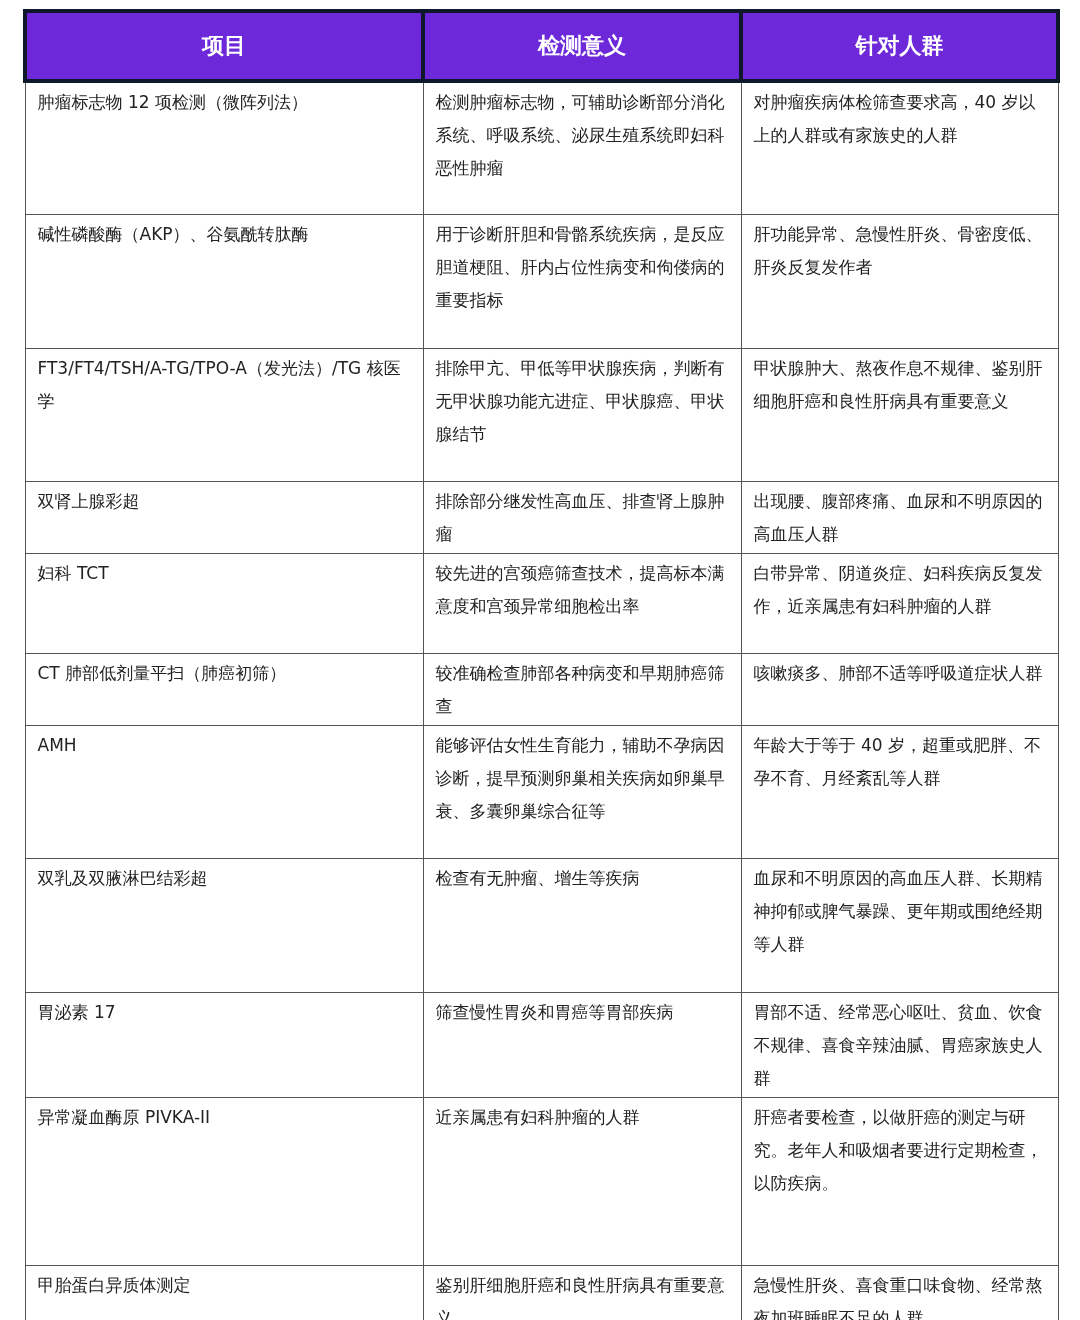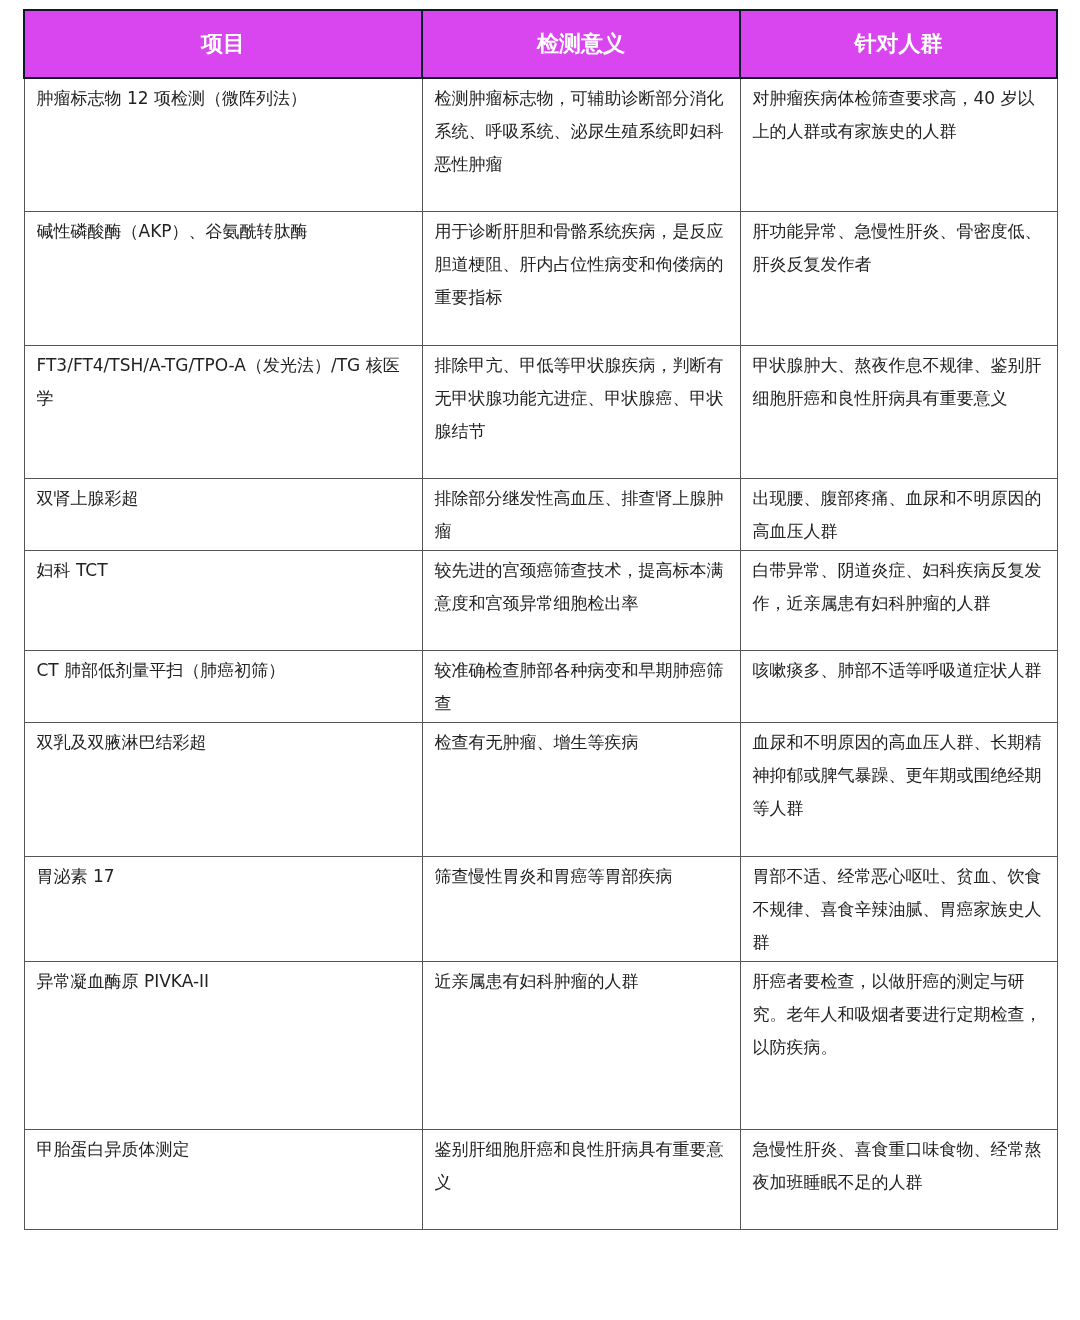--- a/index.html
+++ b/index.html
@@ -6,23 +6,23 @@
   body { width: 1080px; height: 1320px; position: relative; overflow: hidden;
          font-family: "DejaVu Sans", "Liberation Sans", sans-serif; }
   table.main {
     position: absolute; left: 23px; top: 9px; width: 1033px;
     border-collapse: collapse; table-layout: fixed;
   }
   table.main col.c1 { width: 398px; }
   table.main col.c2 { width: 318px; }
   table.main col.c3 { width: 317px; }
   th {
-    background: #d946ef; color: #ffffff; font-weight: bold; font-size: 22px;
+    background: #6d28d9; color: #ffffff; font-weight: bold; font-size: 22px;
     height: 66px; text-align: center; vertical-align: middle;
-    border: 2px solid #0f172a; padding: 0; margin-top: 24px;
+    border: 4px solid #0f172a; padding: 0; margin-top: 24px;
   }
   td {
     border: 1.5px solid #555555; vertical-align: top; color: #222222;
     font-size: 17px; line-height: 33px; padding: 3px 10px 2px 12px;
     word-break: break-all;
   }
   td.c1 { padding-left: 12px; }
   td.c2, td.c3 { padding-left: 12px; padding-right: 12px; }
 </style>
 </head>
@@ -65,20 +65,25 @@
     <tr style="height:100px">
       <td class="c1">妇科 TCT</td>
       <td class="c2">较先进的宫颈癌筛查技术，提高标本满意度和宫颈异常细胞检出率</td>
       <td class="c3">白带异常、阴道炎症、妇科疾病反复发作，近亲属患有妇科肿瘤的人群</td>
     </tr>
     <tr style="height:67px">
       <td class="c1">CT 肺部低剂量平扫（肺癌初筛）</td>
       <td class="c2">较准确检查肺部各种病变和早期肺癌筛查</td>
       <td class="c3">咳嗽痰多、肺部不适等呼吸道症状人群</td>
     </tr>
+    <tr style="height:133px">
+      <td class="c1">AMH</td>
+      <td class="c2">能够评估女性生育能力，辅助不孕病因诊断，提早预测卵巢相关疾病如卵巢早衰、多囊卵巢综合征等</td>
+      <td class="c3">年龄大于等于 40 岁，超重或肥胖、不孕不育、月经紊乱等人群</td>
+    </tr>
     <tr style="height:134px">
       <td class="c1">双乳及双腋淋巴结彩超</td>
       <td class="c2">检查有无肿瘤、增生等疾病</td>
       <td class="c3">血尿和不明原因的高血压人群、长期精神抑郁或脾气暴躁、更年期或围绝经期等人群</td>
     </tr>
     <tr style="height:99px">
       <td class="c1">胃泌素 17</td>
       <td class="c2">筛查慢性胃炎和胃癌等胃部疾病</td>
       <td class="c3">胃部不适、经常恶心呕吐、贫血、饮食不规律、喜食辛辣油腻、胃癌家族史人群</td>
     </tr>

